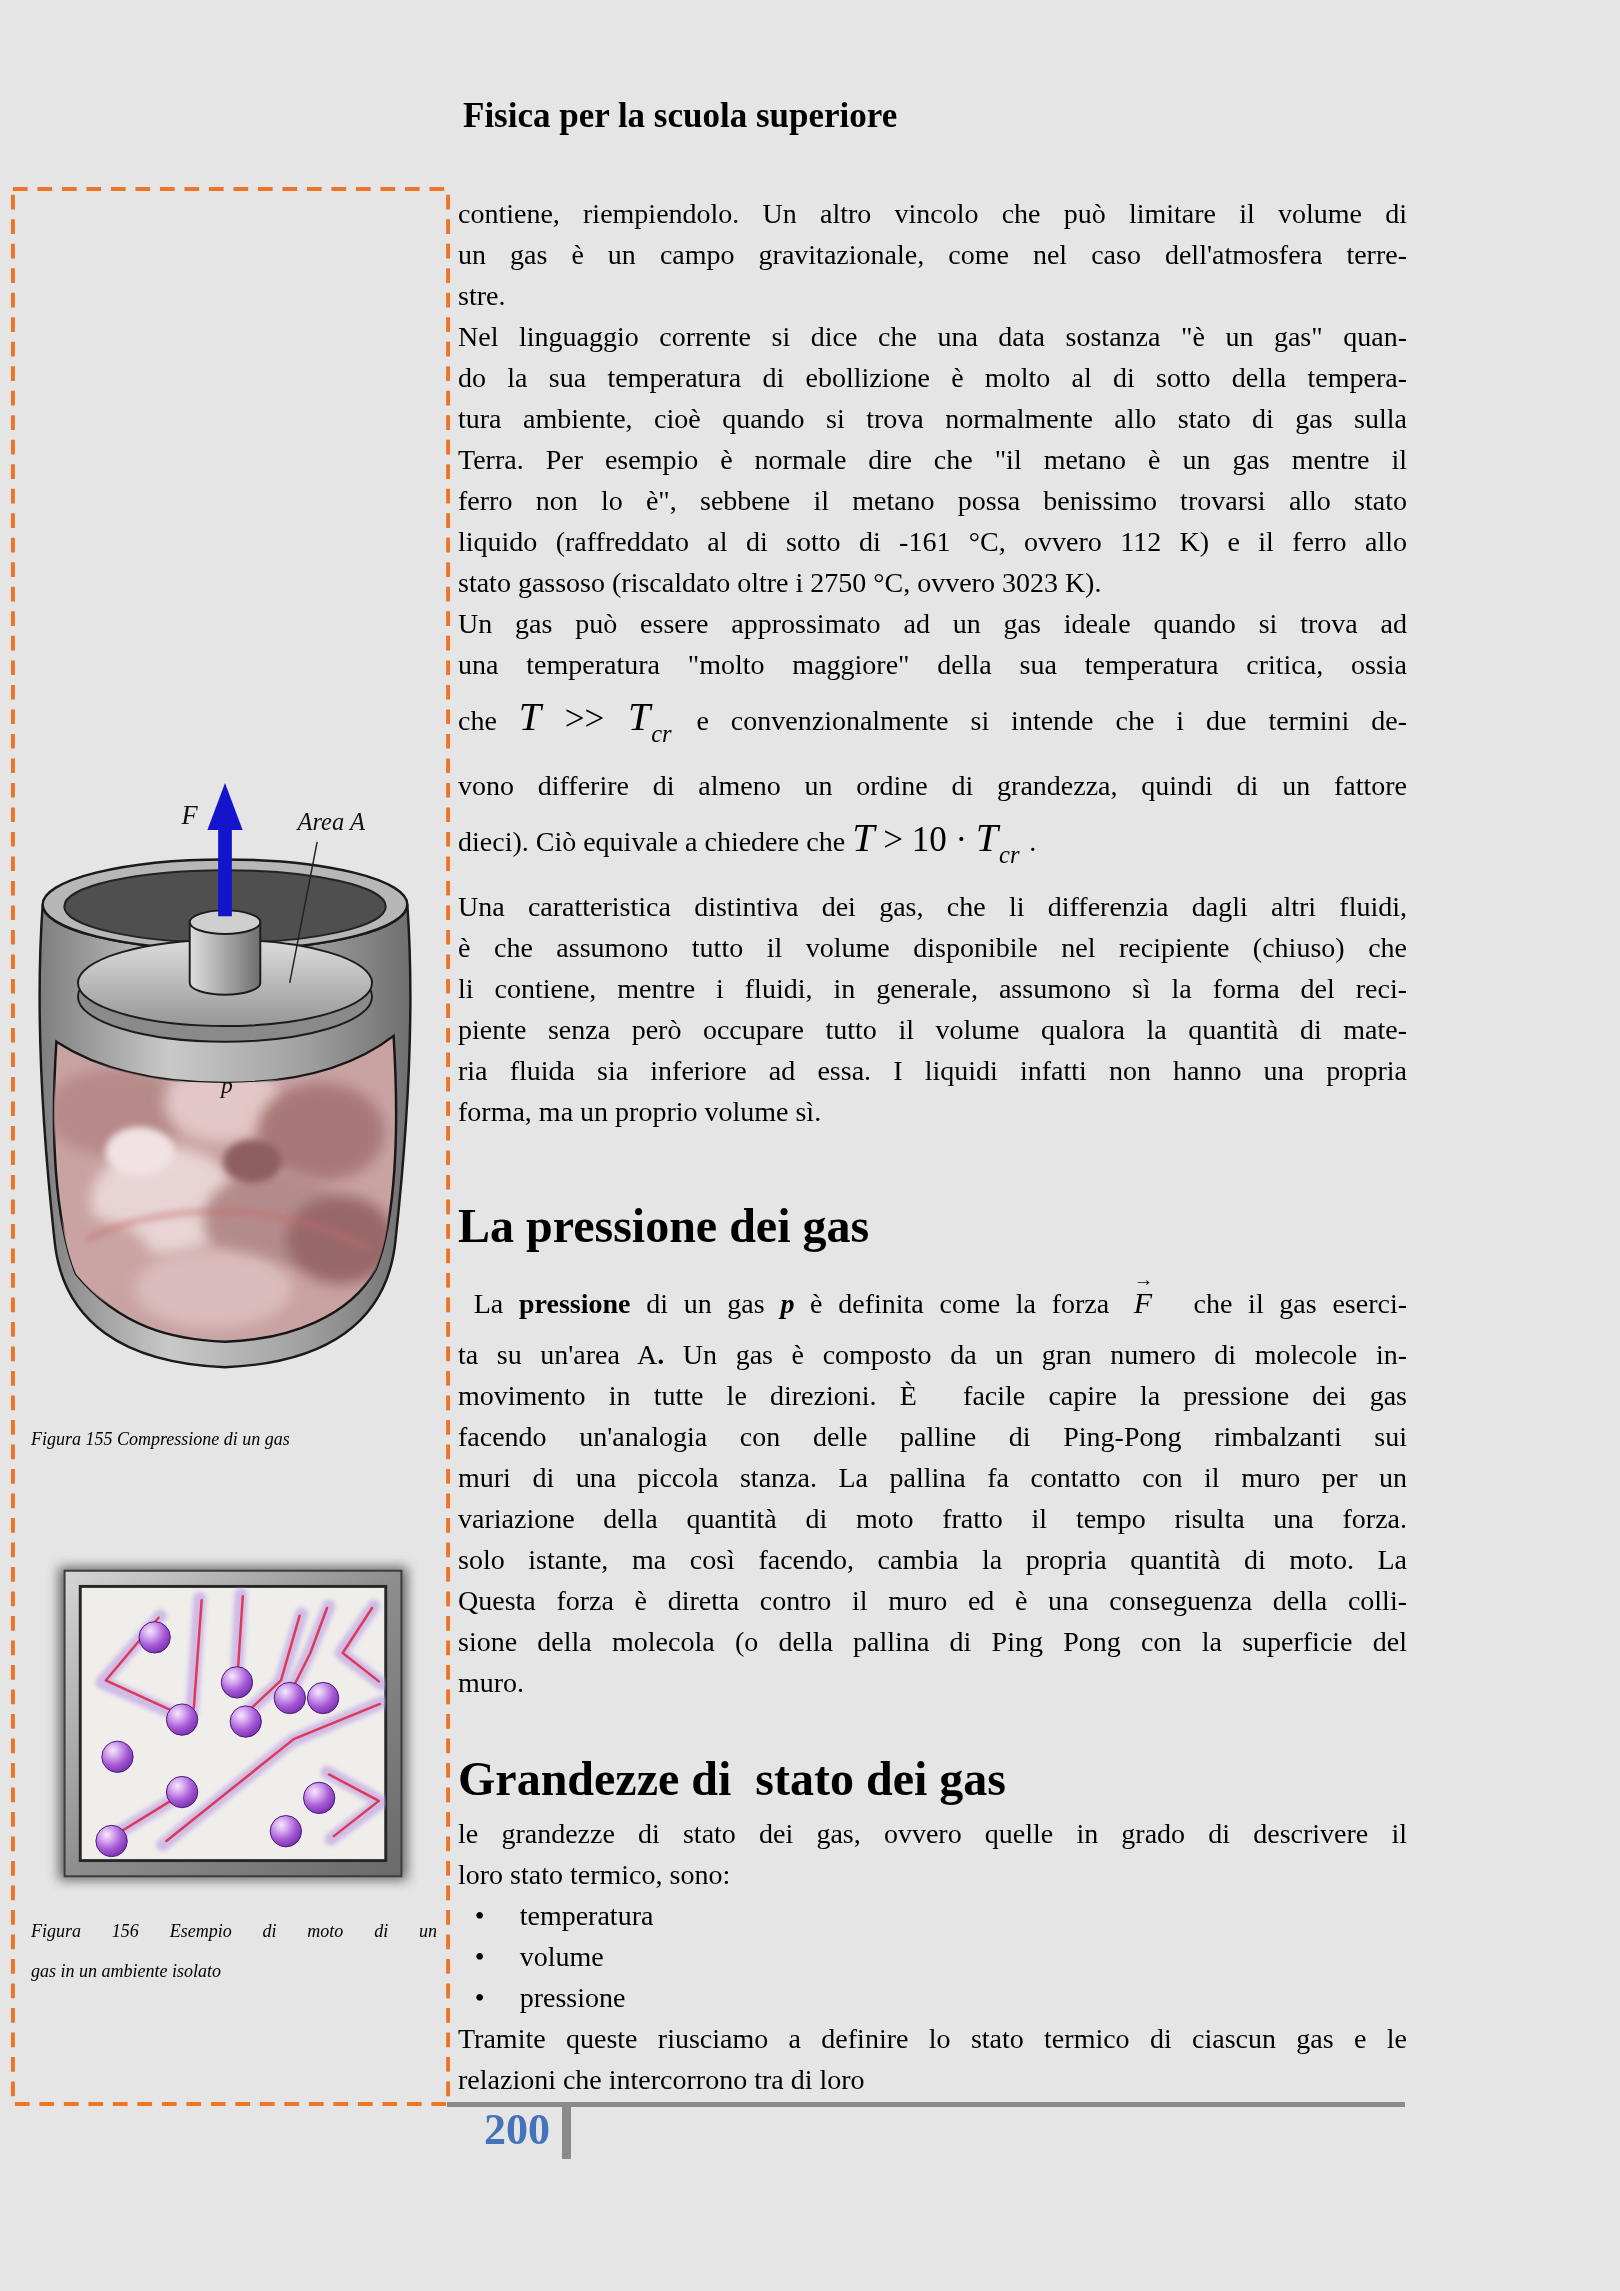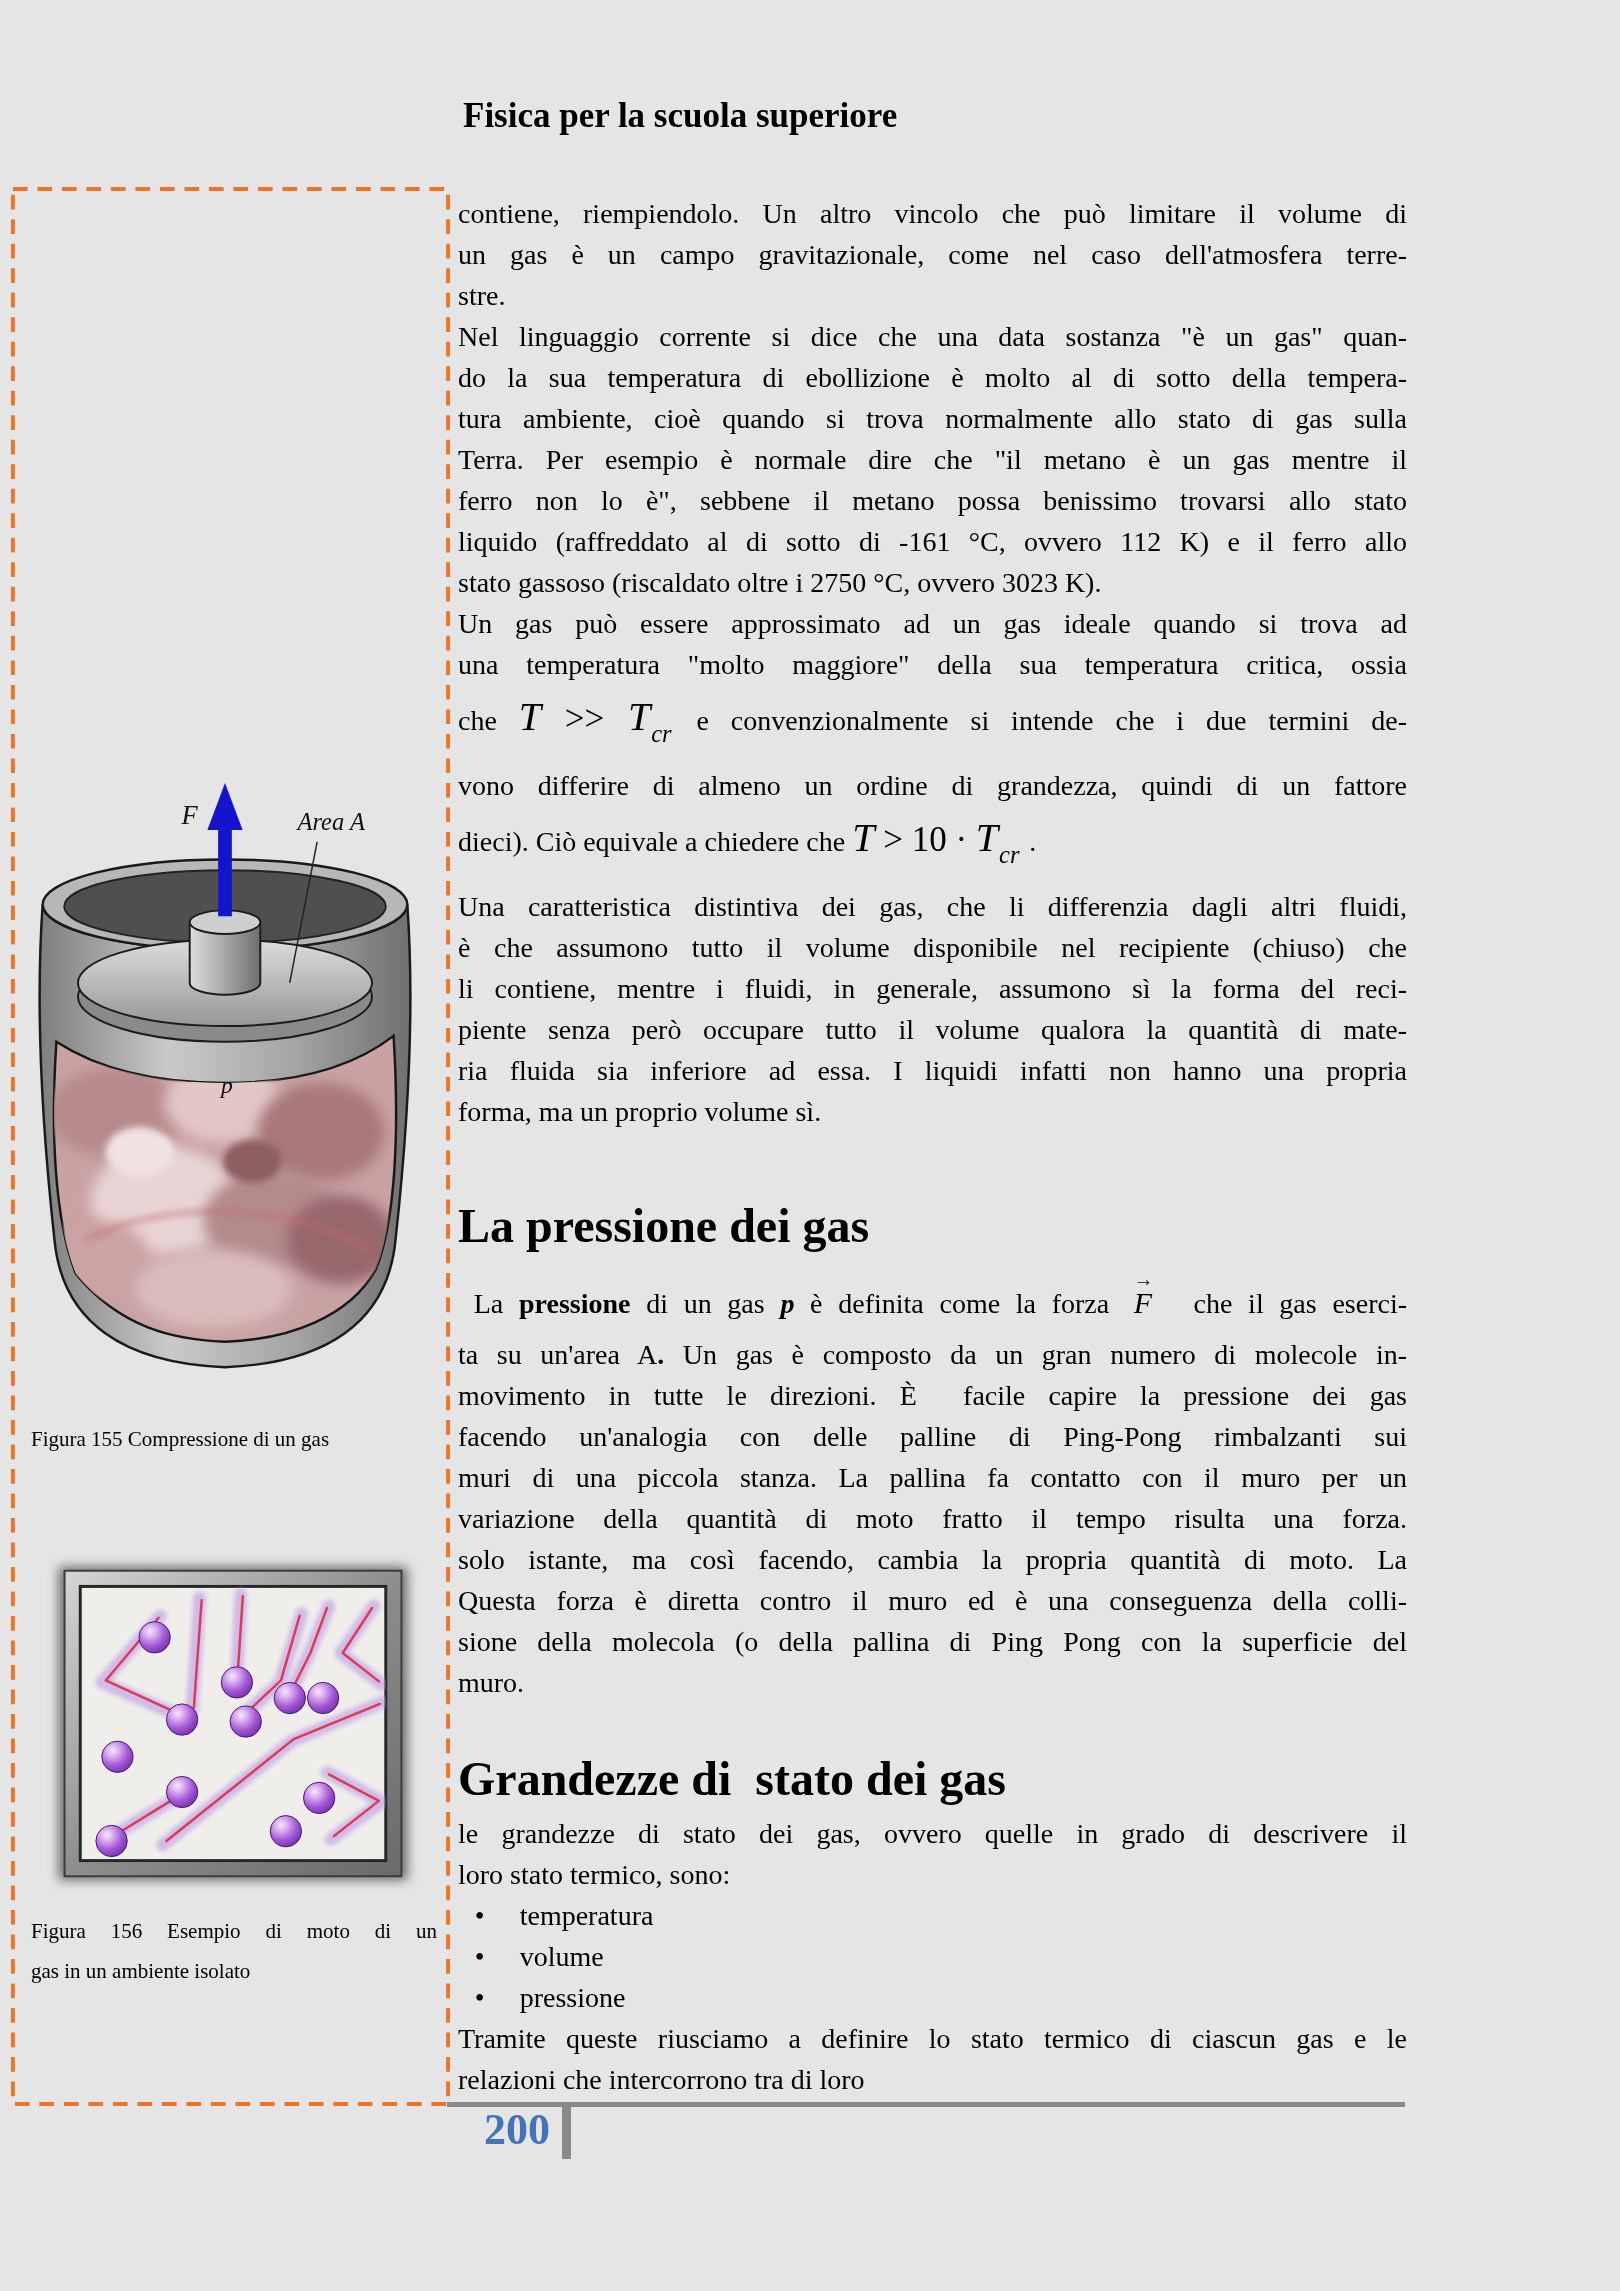--- a/index.html
+++ b/index.html
@@ -22,21 +22,21 @@
   .mi{font-style:italic;font-size:40px;}
   .mo{font-size:35px;}
   .msub{font-style:italic;font-size:24.5px;vertical-align:-11.8px;margin:0 2.9px 0 1px;}
   .vec{display:inline-block;text-align:center;vertical-align:baseline;margin:0 8.8px;}
   .vec .arr{display:block;font-size:19.6px;line-height:12.7px;margin-bottom:2.9px;}
   .vec .ltr{display:block;font-style:italic;font-size:30px;line-height:28px;}
   .bullets{text-align:left;}
   .bline{text-align:left;line-height:41px;}
   .dot{display:inline-block;width:45px;padding-left:16.7px;}
   
-  .cap{position:absolute;font-size:21px;line-height:40px;}
+  .cap{position:absolute;font-style:italic;font-size:18px;line-height:40px;}
   #cap155{left:31px;top:1419px;width:402px;}
   #cap156{left:31px;top:1911px;width:406px;}
   
   .dashsvg{position:absolute;left:8.8px;top:185px;}
   .figsvg{position:absolute;}
   #fig155{left:27.4px;top:779px;}
   #fig156{left:45px;top:1555px;}
   .fig-lbl{font-family:"Liberation Serif",serif;font-style:italic;fill:#111;}
   
   .rule{position:absolute;left:447px;top:2102px;width:958px;height:4.9px;background:var(--footer-gray,#8a8a8a);}

